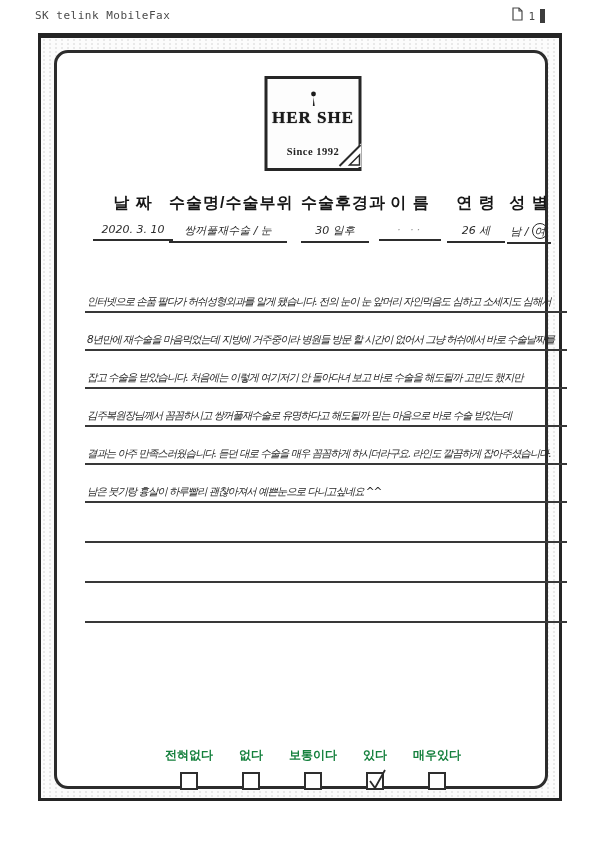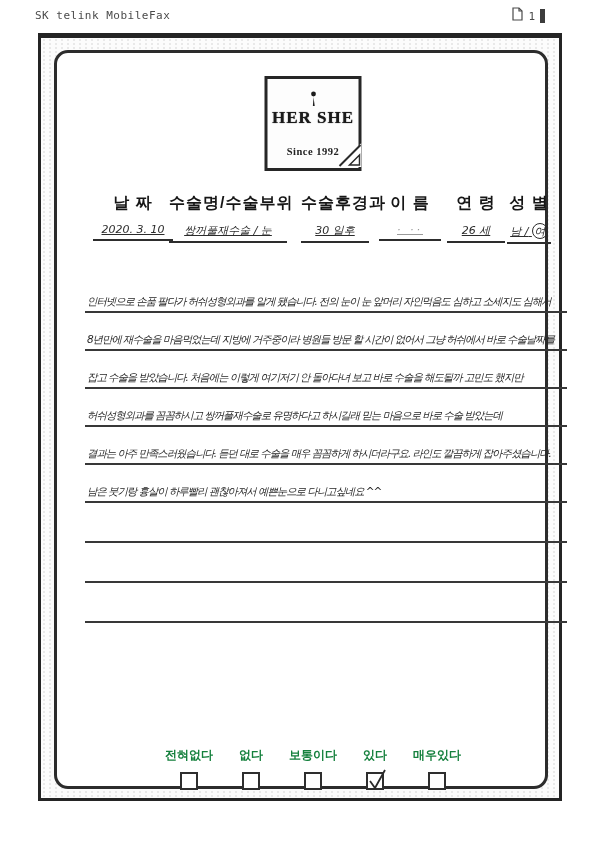--- a/index.html
+++ b/index.html
@@ -34,21 +34,21 @@
   .logo-since { font-family:"Liberation Serif", serif; font-weight:bold; font-size:10.5px;
     color:#222; margin-top:18px; letter-spacing:0.5px; }
   .logo-fold { position:absolute; right:-3px; bottom:-3px; }
 
   
   .patient-table { position:absolute; left:0; top:140px; width:100%; height:60px; }
   .pt-cell { position:absolute; text-align:center; }
   .pt-label { font-weight:bold; font-size:16px; letter-spacing:1px; white-space:nowrap; color:#161616; }
   .pt-value { margin-top:9px; padding-bottom:3px; border-bottom:2px solid #2d2d2d;
     font-family:"DejaVu Sans", sans-serif; font-style:italic; font-size:11px;
-    color:#2b2b2b; white-space:nowrap; overflow:visible;text-decoration:underline; }
+    color:#2b2b2b; white-space:nowrap; overflow:visible; }
   .c-date   { left:12px;  width:80px; }
   .c-surg   { left:88px;  width:118px; }
   .c-post   { left:220px; width:68px; }
   .c-name   { left:298px; width:62px; }
   .c-age    { left:366px; width:58px; }
   .c-gender { left:426px; width:44px; }
   .name-dots { color:#9a9a9a; letter-spacing:3px; }
   .gender-circle { display:inline-block; border:1.5px solid #2b2b2b; border-radius:50%;
     width:16px; height:16px; line-height:15px; text-align:center; }
 
@@ -141,21 +141,21 @@
         <div class="review-line">
           <span class="hand">인터넷으로 손품 팔다가 허쉬성형외과를 알게 됐습니다. 전의 눈이 눈 앞머리 자인먹음도 심하고 소세지도 심해서</span>
         </div>
         <div class="review-line">
           <span class="hand">8년만에 재수술을 마음먹었는데 지방에 거주중이라 병원들 방문 할 시간이 없어서 그냥 허쉬에서 바로 수술날짜를</span>
         </div>
         <div class="review-line">
           <span class="hand">잡고 수술을 받았습니다. 처음에는 이렇게 여기저기 안 돌아다녀 보고 바로 수술을 해도될까 고민도 했지만</span>
         </div>
         <div class="review-line">
-          <span class="hand">허쉬성형외과를 꼼꼼하시고 쌍꺼풀재수술로 유명하다고 하시길래 믿는 마음으로 바로 수술 받았는데</span>
+          <span class="hand">김주복원장님께서 꼼꼼하시고 쌍꺼풀재수술로 유명하다고 해도될까 믿는 마음으로 바로 수술 받았는데</span>
         </div>
         <div class="review-line">
           <span class="hand">결과는 아주 만족스러웠습니다. 듣던 대로 수술을 매우 꼼꼼하게 하시더라구요. 라인도 깔끔하게 잡아주셨습니다.</span>
         </div>
         <div class="review-line">
           <span class="hand">남은 붓기랑 흉살이 하루빨리 괜찮아져서 예쁜눈으로 다니고싶네요 ^^</span>
         </div>
         <div class="review-line tall">
           <span class="hand"></span>
         </div>

